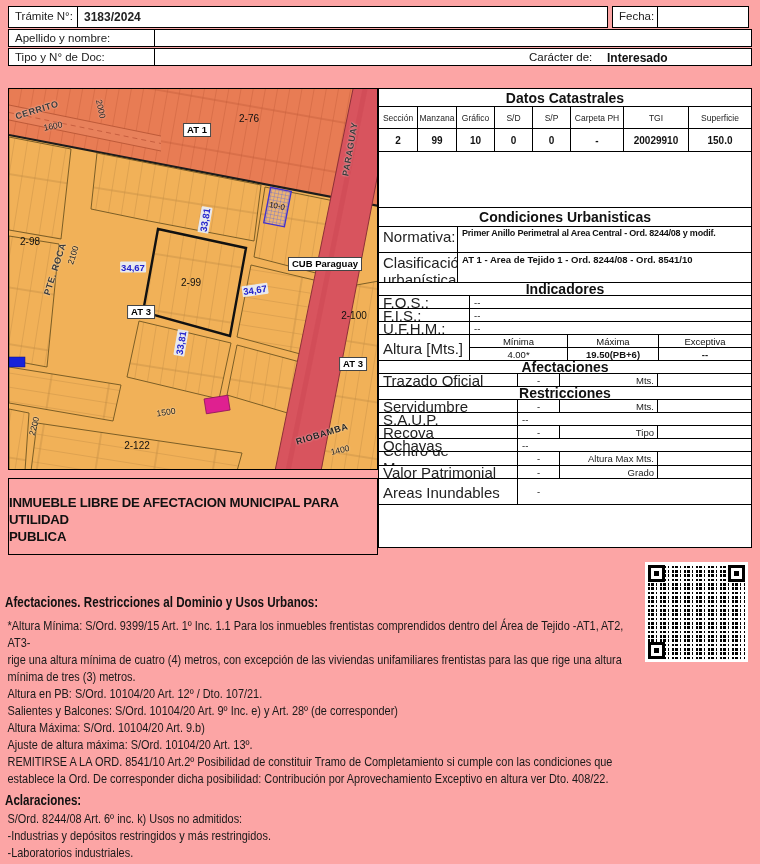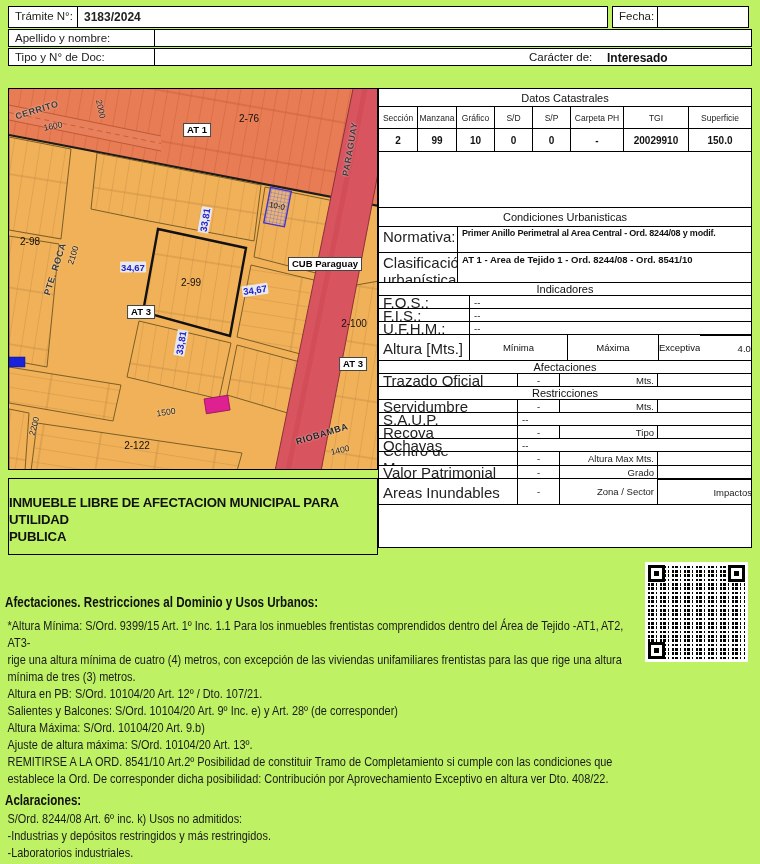--- a/index.html
+++ b/index.html
@@ -1,19 +1,19 @@
 <!DOCTYPE html>
 <html><head>
 <meta charset="utf-8">
 <style>
   *{box-sizing:border-box;margin:0;padding:0}
   html,body{width:760px;height:864px;background:#fff;overflow:hidden;
     font-family:"Liberation Sans","DejaVu Sans",sans-serif;color:#111}
   .abs{position:absolute}
-  #page{position:relative;width:760px;height:864px;background:#bef264}
+  #page{position:relative;width:760px;height:864px;background:#fca5a5}
 
   
   .fbox{position:absolute;border:1.2px solid #000;background:#fff}
   .flabel{font-size:11.5px;color:#222;padding:3px 0 0 6px;display:block}
   .fval{font-size:12px;font-weight:bold}
 
   
   #map{position:absolute;left:8px;top:88px;width:370px;height:382px;border:1.5px solid #000;overflow:hidden;background:#F1B158}
   #map svg{position:absolute;left:0;top:0}
   .blk{fill:url(#pA);stroke:#6E5520;stroke-width:0.9}
@@ -32,30 +32,30 @@
 
   
   #panel{position:absolute;left:378px;top:88px;width:374px}
   .tbox{border:1.5px solid #000;background:#fff;display:flex;flex-direction:column}
   .tbox1{height:119px;border-bottom:none}
   .tbox2{height:341px}
   .trow{display:flex;border-top:1px solid #000;flex:none}
   .trow.first{border-top:none}
   .tc{border-left:1px solid #000;overflow:hidden}
   .tc:first-child{border-left:none}
-  .sect{font-weight:normal;text-align:center;font-size:11px;display:flex;align-items:center;justify-content:center;width:100%}
+  .sect{font-weight:bold;text-align:center;font-size:14px;display:flex;align-items:center;justify-content:center;width:100%}
   .hd{font-size:8.5px;color:#222;display:flex;align-items:center;justify-content:center}
   .vl{font-size:10px;font-weight:bold;display:flex;align-items:center;justify-content:center}
   .lb{font-size:15px;color:#222;padding:1px 3px 0 4px}
   .lbv{display:flex;align-items:center}
   .bv{font-size:9.5px;font-weight:bold;padding:1px 3px 0 4px}
   .dd{font-size:9.5px;display:flex;align-items:center;padding-left:4px}
   .dc{font-size:9.5px;display:flex;align-items:center;justify-content:center}
   .un{font-size:9.5px;display:flex;align-items:center;justify-content:flex-end;padding-right:3px;color:#222}
-  .stack{display:flex;flex:1}
+  .stack{display:flex;flex-direction:column;flex:1}
   .srow{display:flex;flex:1}
   .srow + .srow{border-top:1px solid #000}
   .fill{flex:1}
 
   
   #qr{position:absolute;left:645px;top:562px;width:103px;height:100px;background:#fff;padding:3px}
   .qrn{position:relative;width:100%;height:100%;
     background-image:
       repeating-linear-gradient(0deg,rgba(255,255,255,0) 0 2px,#fff 2px 4px,rgba(255,255,255,0) 4px 7px,#fff 7px 8px,rgba(255,255,255,0) 8px 11px,#fff 11px 13px),
       repeating-linear-gradient(90deg,#000 0 2px,transparent 2px 3px,#000 3px 6px,transparent 6px 8px,#000 8px 9px,transparent 9px 12px)}
@@ -159,21 +159,21 @@
     <span class="mlab pnum" style="left:21px;top:152px">2-98</span>
     <span class="mlab street" style="left:46px;top:180px;--r:-72deg">PTE. ROCA</span>
     <span class="mlab snum" style="left:64px;top:166px;--r:-72deg">2100</span>
     <span class="mlab blue" style="left:124px;top:178px">34,67</span>
     <span class="mlab blue" style="left:196px;top:131px;--r:-80deg">33,81</span>
     <span class="mlab pnum" style="left:182px;top:193px">2-99</span>
     <span class="mlab boxlab" style="left:316px;top:175px">CUB Paraguay</span>
     <span class="mlab blue" style="left:246px;top:201px;--r:-8deg">34,67</span>
     <span class="mlab boxlab" style="left:132px;top:223px">AT 3</span>
     <span class="mlab blue" style="left:172px;top:254px;--r:-80deg">33,81</span>
-    <span class="mlab pnum" style="left:345px;top:234px">2-100</span>
+    <span class="mlab pnum" style="left:345px;top:226px">2-100</span>
     <span class="mlab boxlab" style="left:344px;top:275px">AT 3</span>
     <span class="mlab snum" style="left:25px;top:337px;--r:-75deg">2200</span>
     <span class="mlab snum" style="left:157px;top:323px;--r:-9deg">1500</span>
     <span class="mlab pnum" style="left:128px;top:356px">2-122</span>
     <span class="mlab street" style="left:313px;top:345px;--r:-17deg;color:#222">RIOBAMBA</span>
     <span class="mlab snum" style="left:331px;top:361px;--r:-13deg">1400</span>
     <span class="mlab pnum" style="left:268px;top:117px;--r:11deg;font-size:8px">10-0</span>
   </div>
 
   <div id="caption">
@@ -294,30 +294,20 @@
       </div>
       <div class="trow" style="height:13px">
         <div class="tc lb lbv" style="width:138px">Valor Patrimonial</div>
         <div class="tc dc" style="width:42px">-</div>
         <div class="tc un" style="width:98px">Grado</div>
         <div class="tc fill"></div>
       </div>
       <div class="trow" style="height:26px">
         <div class="tc lb lbv" style="width:138px">Areas Inundables</div>
         <div class="tc dc" style="width:42px">-</div>
-        <div class="tc stack" style="padding:0">
-          <div class="srow">
-            <div class="un" style="width:97px">Zona / Sector</div>
-            <div class="tc fill"></div>
-          </div>
-          <div class="srow">
-            <div class="un" style="width:97px">Impactos</div>
-            <div class="tc fill"></div>
-          </div>
-        </div>
       </div>
       <div class="trow" style="flex:1">
           <div class="tc" style="flex:1"></div>
         </div>
     </div>
   </div>
 
   <div id="qr">
     <div class="qrn">
       <div class="finder f-tl"></div>

